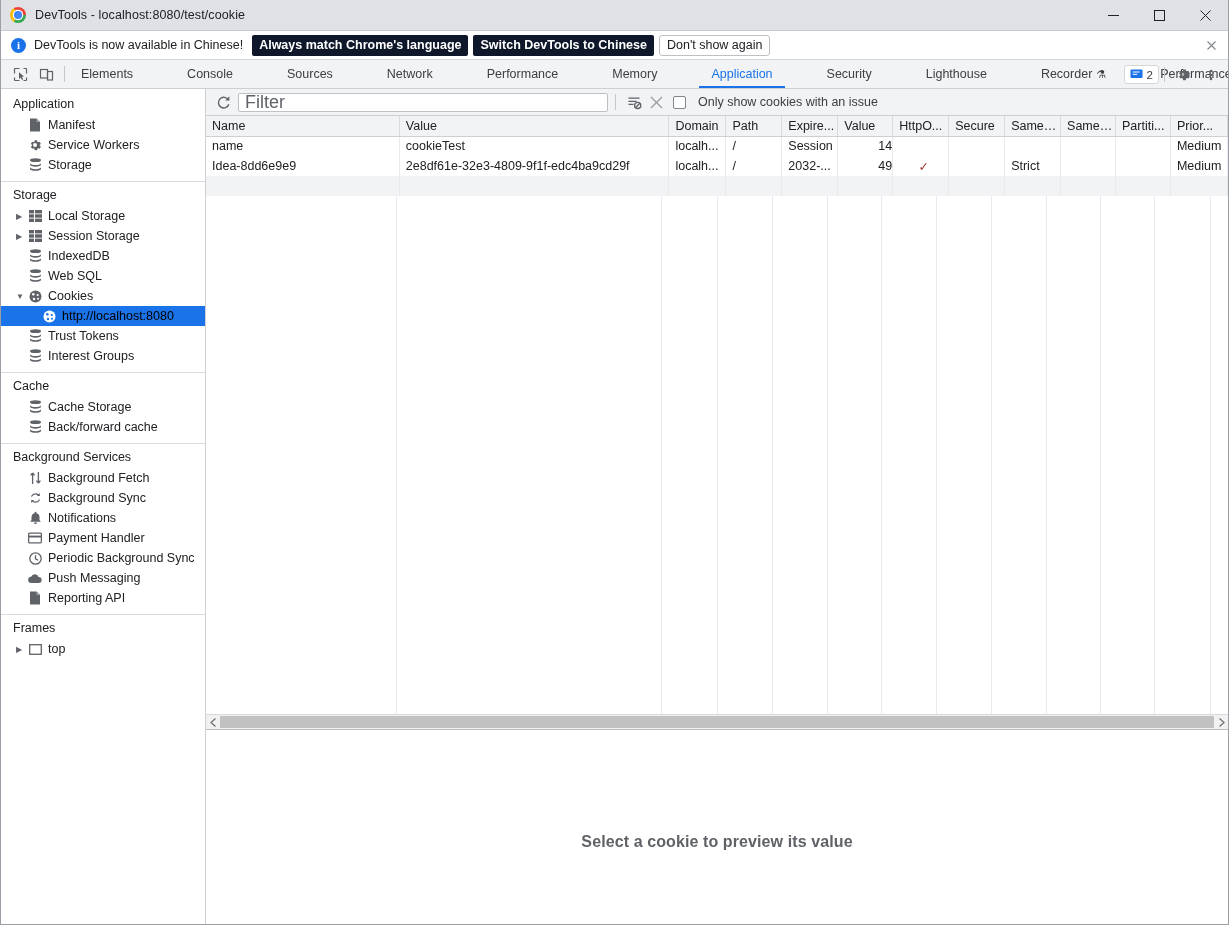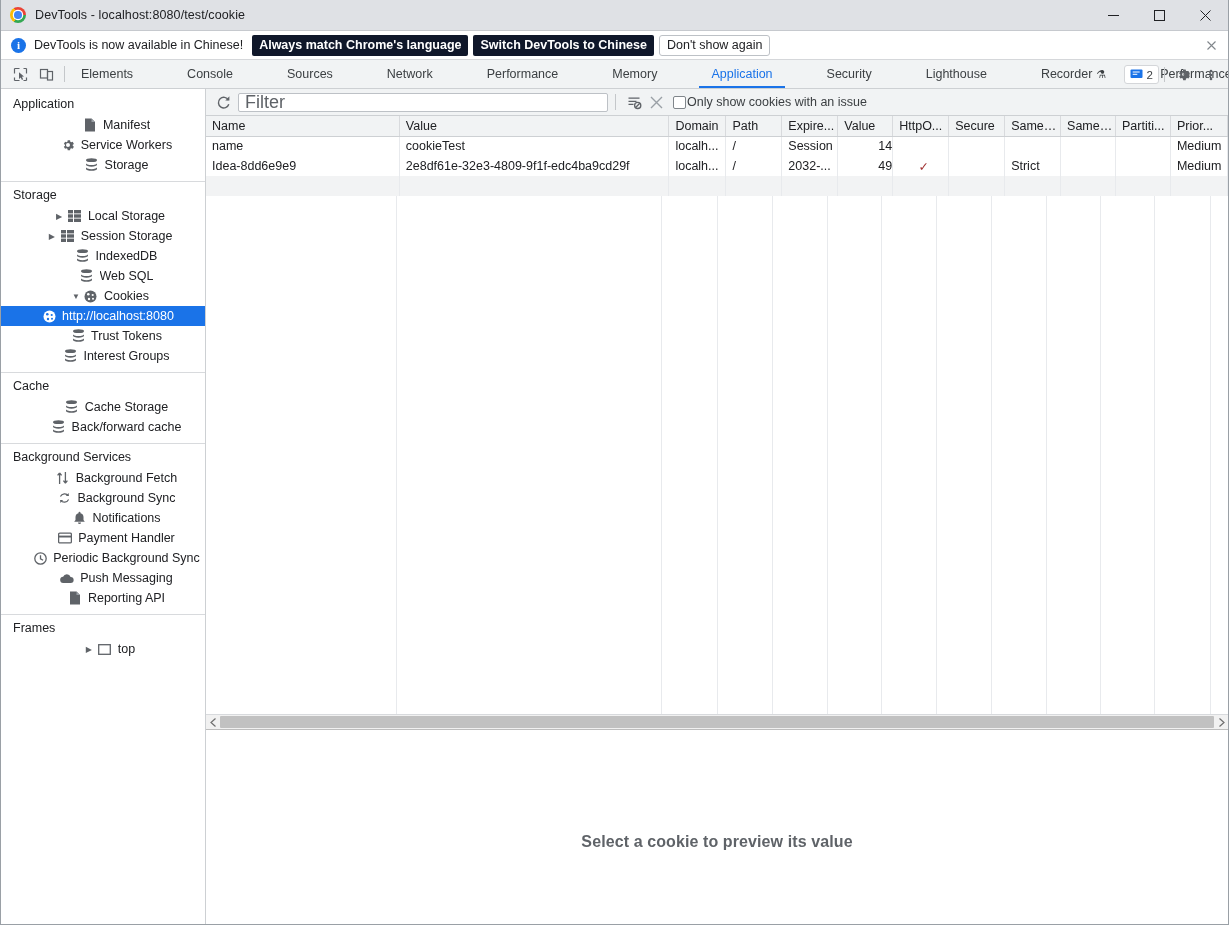--- a/index.html
+++ b/index.html
@@ -156,23 +156,23 @@
     font-size: 12.5px; color: #202124;
     padding: 4px 0 4px 12px;
   }
   .sb-sep { height: 1px; background: #d8dadd; margin: 6px 0 2px 0; }
   .sb-item {
     display: flex; align-items: center;
     height: 20px; font-size: 12.5px; color: #202124;
     cursor: pointer; padding-left: 12px;
     white-space: nowrap;
   }
-  .sb-item.indent1 { padding-left: 26px; justify-content: center; }
+  .sb-item.indent1 { padding-left: 26px; }
   .sb-item.indent2 { padding-left: 40px; }
-  .sb-item.selected { background: #1a73e8; color: #ffffff; }
+  .sb-item.selected { background: #1a73e8; color: #000000; }
   .arrow {
     width: 11px; flex: none; font-size: 8px; color: #5f6368;
     margin-left: -11px; margin-right: 0px;
     display: inline-block;
   }
   .sb-ico {
     width: 16px; height: 16px; flex: none;
     margin-right: 5px;
     display: flex; align-items: center; justify-content: center;
   }
@@ -197,21 +197,21 @@
     width: 370px; height: 19px;
     border: 1px solid #bdc1c6; border-radius: 2px;
     background: #fff;
     font-size: 18px; color: #202124;
     padding: 0 6px; margin-left: 4px;
     font-family: "Liberation Sans", sans-serif;
     outline: none;
   }
   .filter-input::placeholder { color: #5f6368; }
   .fb-div { width: 1px; align-self: stretch; background: #c4c7ca; margin: 5px 7px; }
-  .cb-wrap { display: flex; align-items: center; gap: 1px; margin-left: 6px; cursor: pointer; }
+  .cb-wrap { display: flex; align-items: center; gap: 12px; margin-left: 6px; cursor: pointer; }
   .cb-box {
     width: 13px; height: 13px; border: 1px solid #80868b;
     border-radius: 2px; background: #fff; flex: none;
   }
   .cb-label { font-size: 12.5px; color: #3c4043; white-space: nowrap; }
 
   
   .grid-area { flex: none; height: 598px; display: flex; flex-direction: column; background:#fff; overflow: hidden;}
   table.cookies {
     width: 100%;

